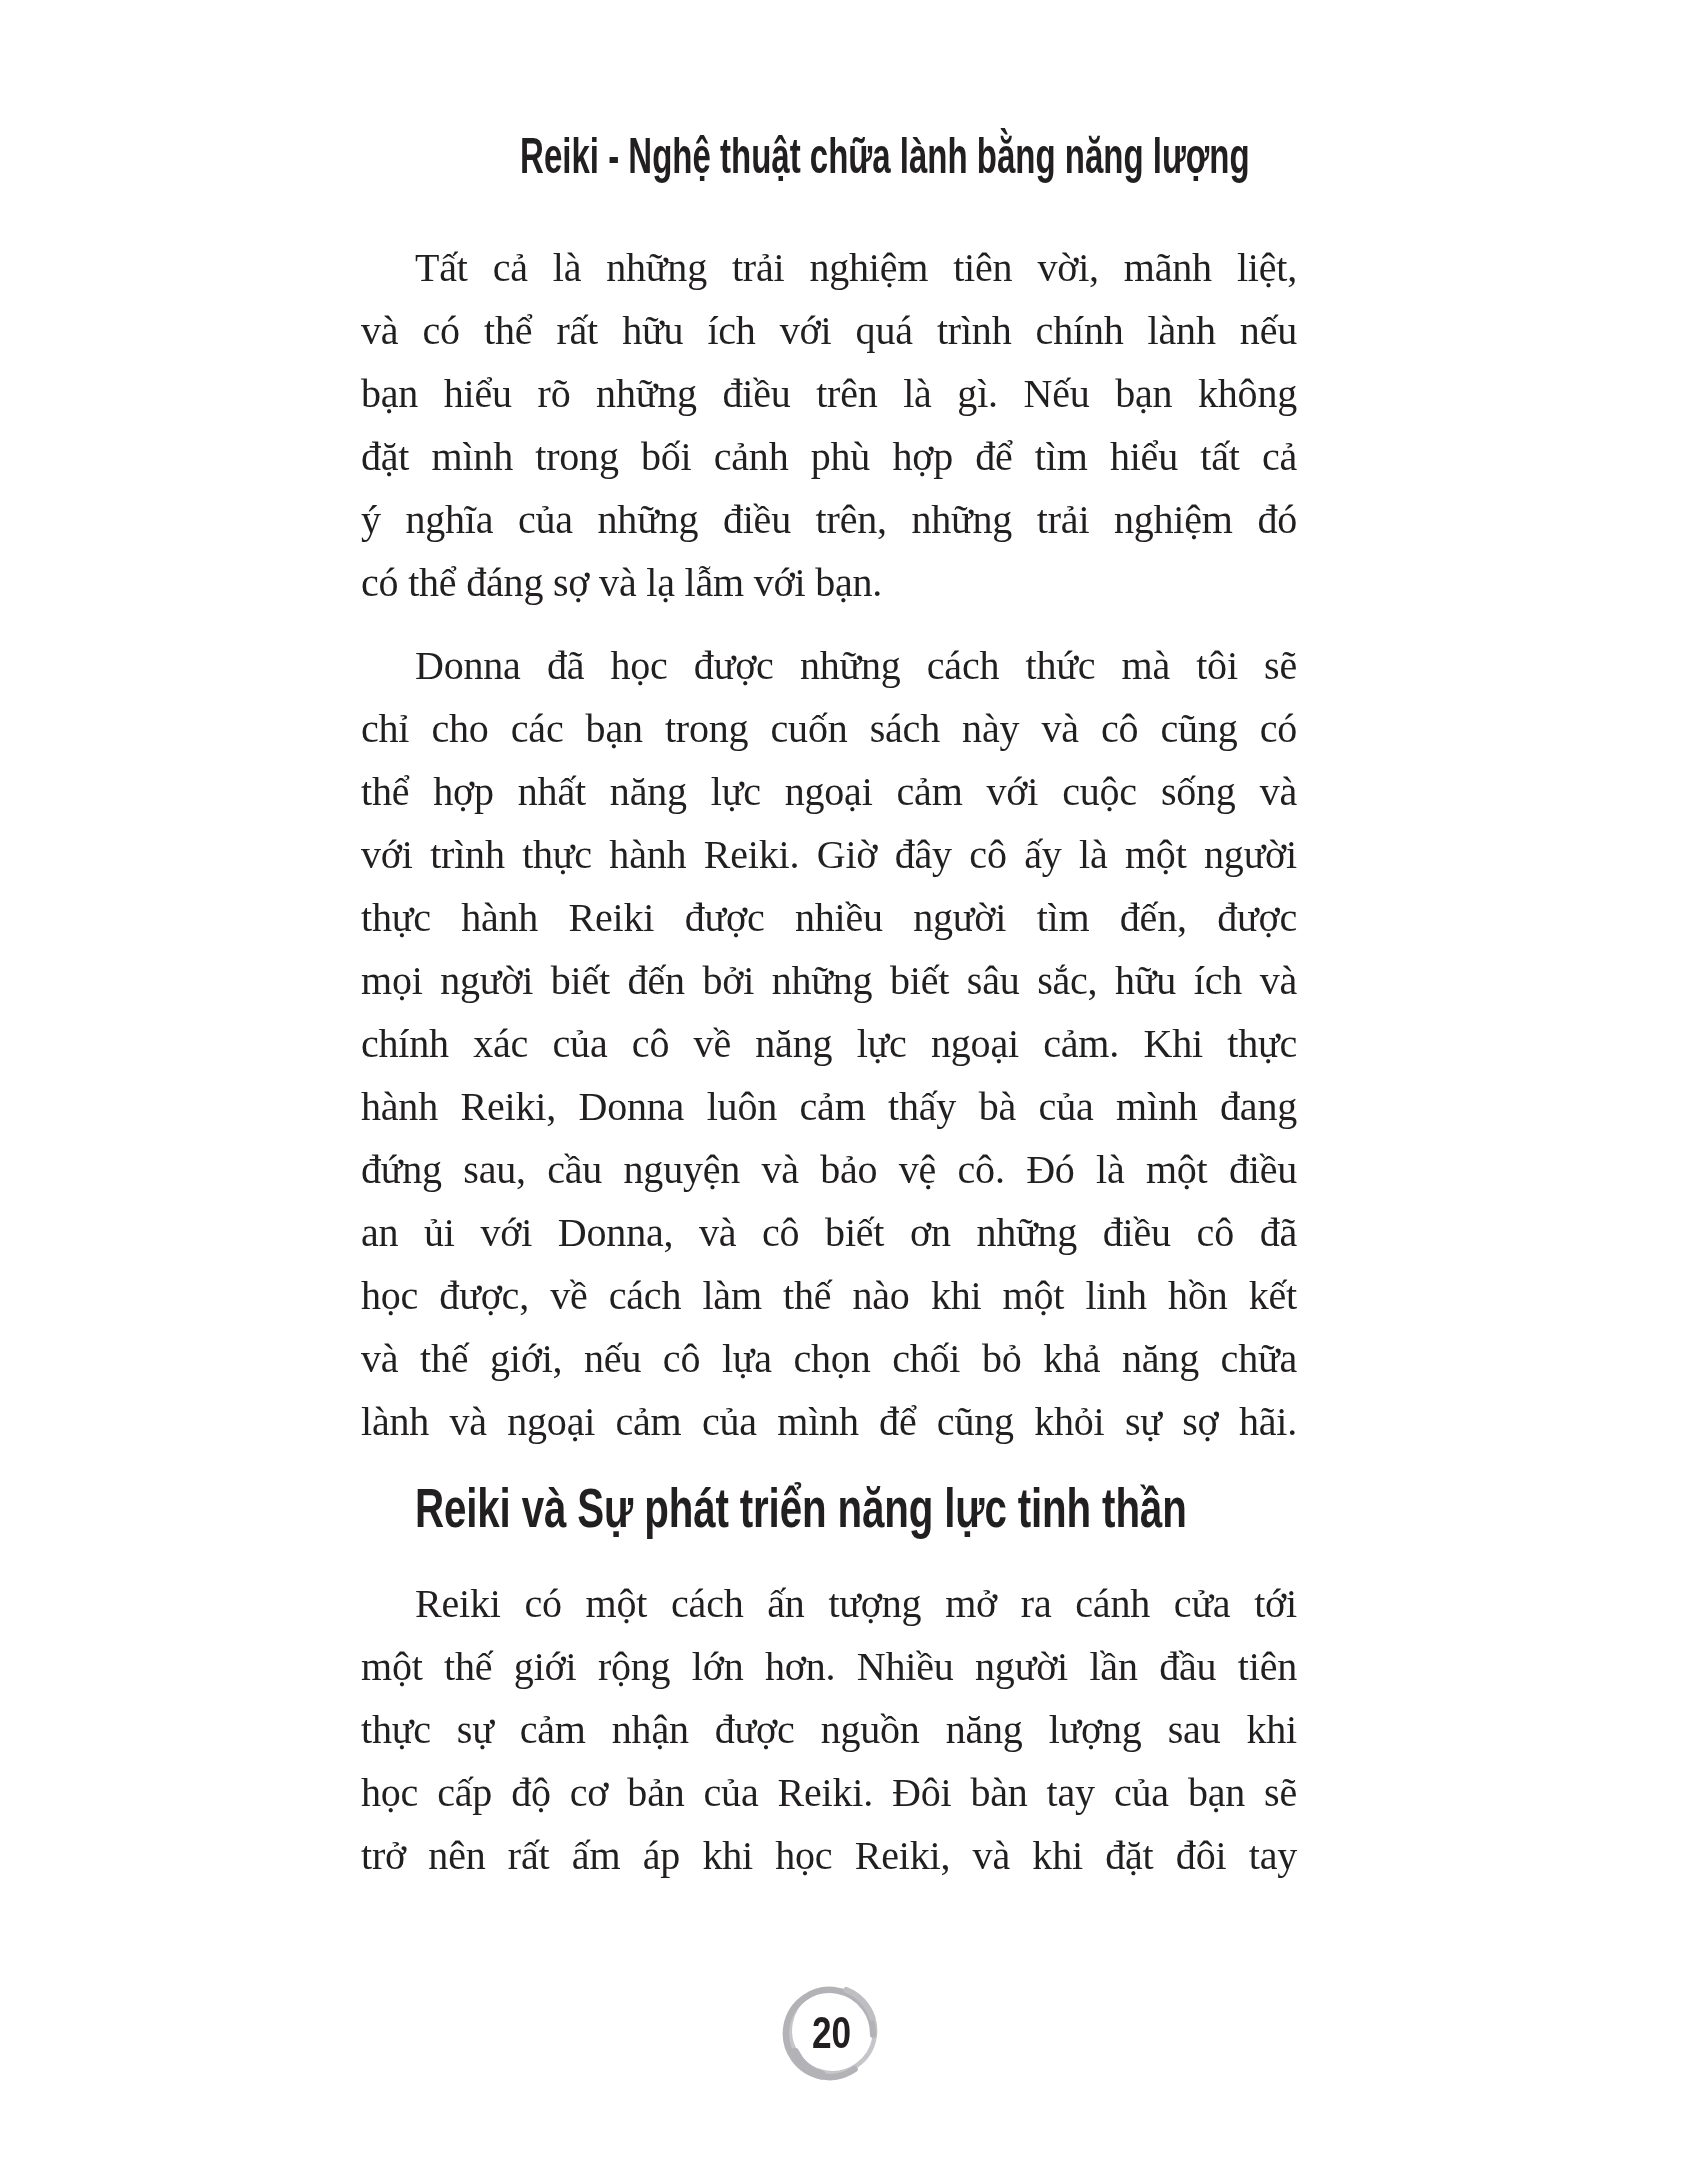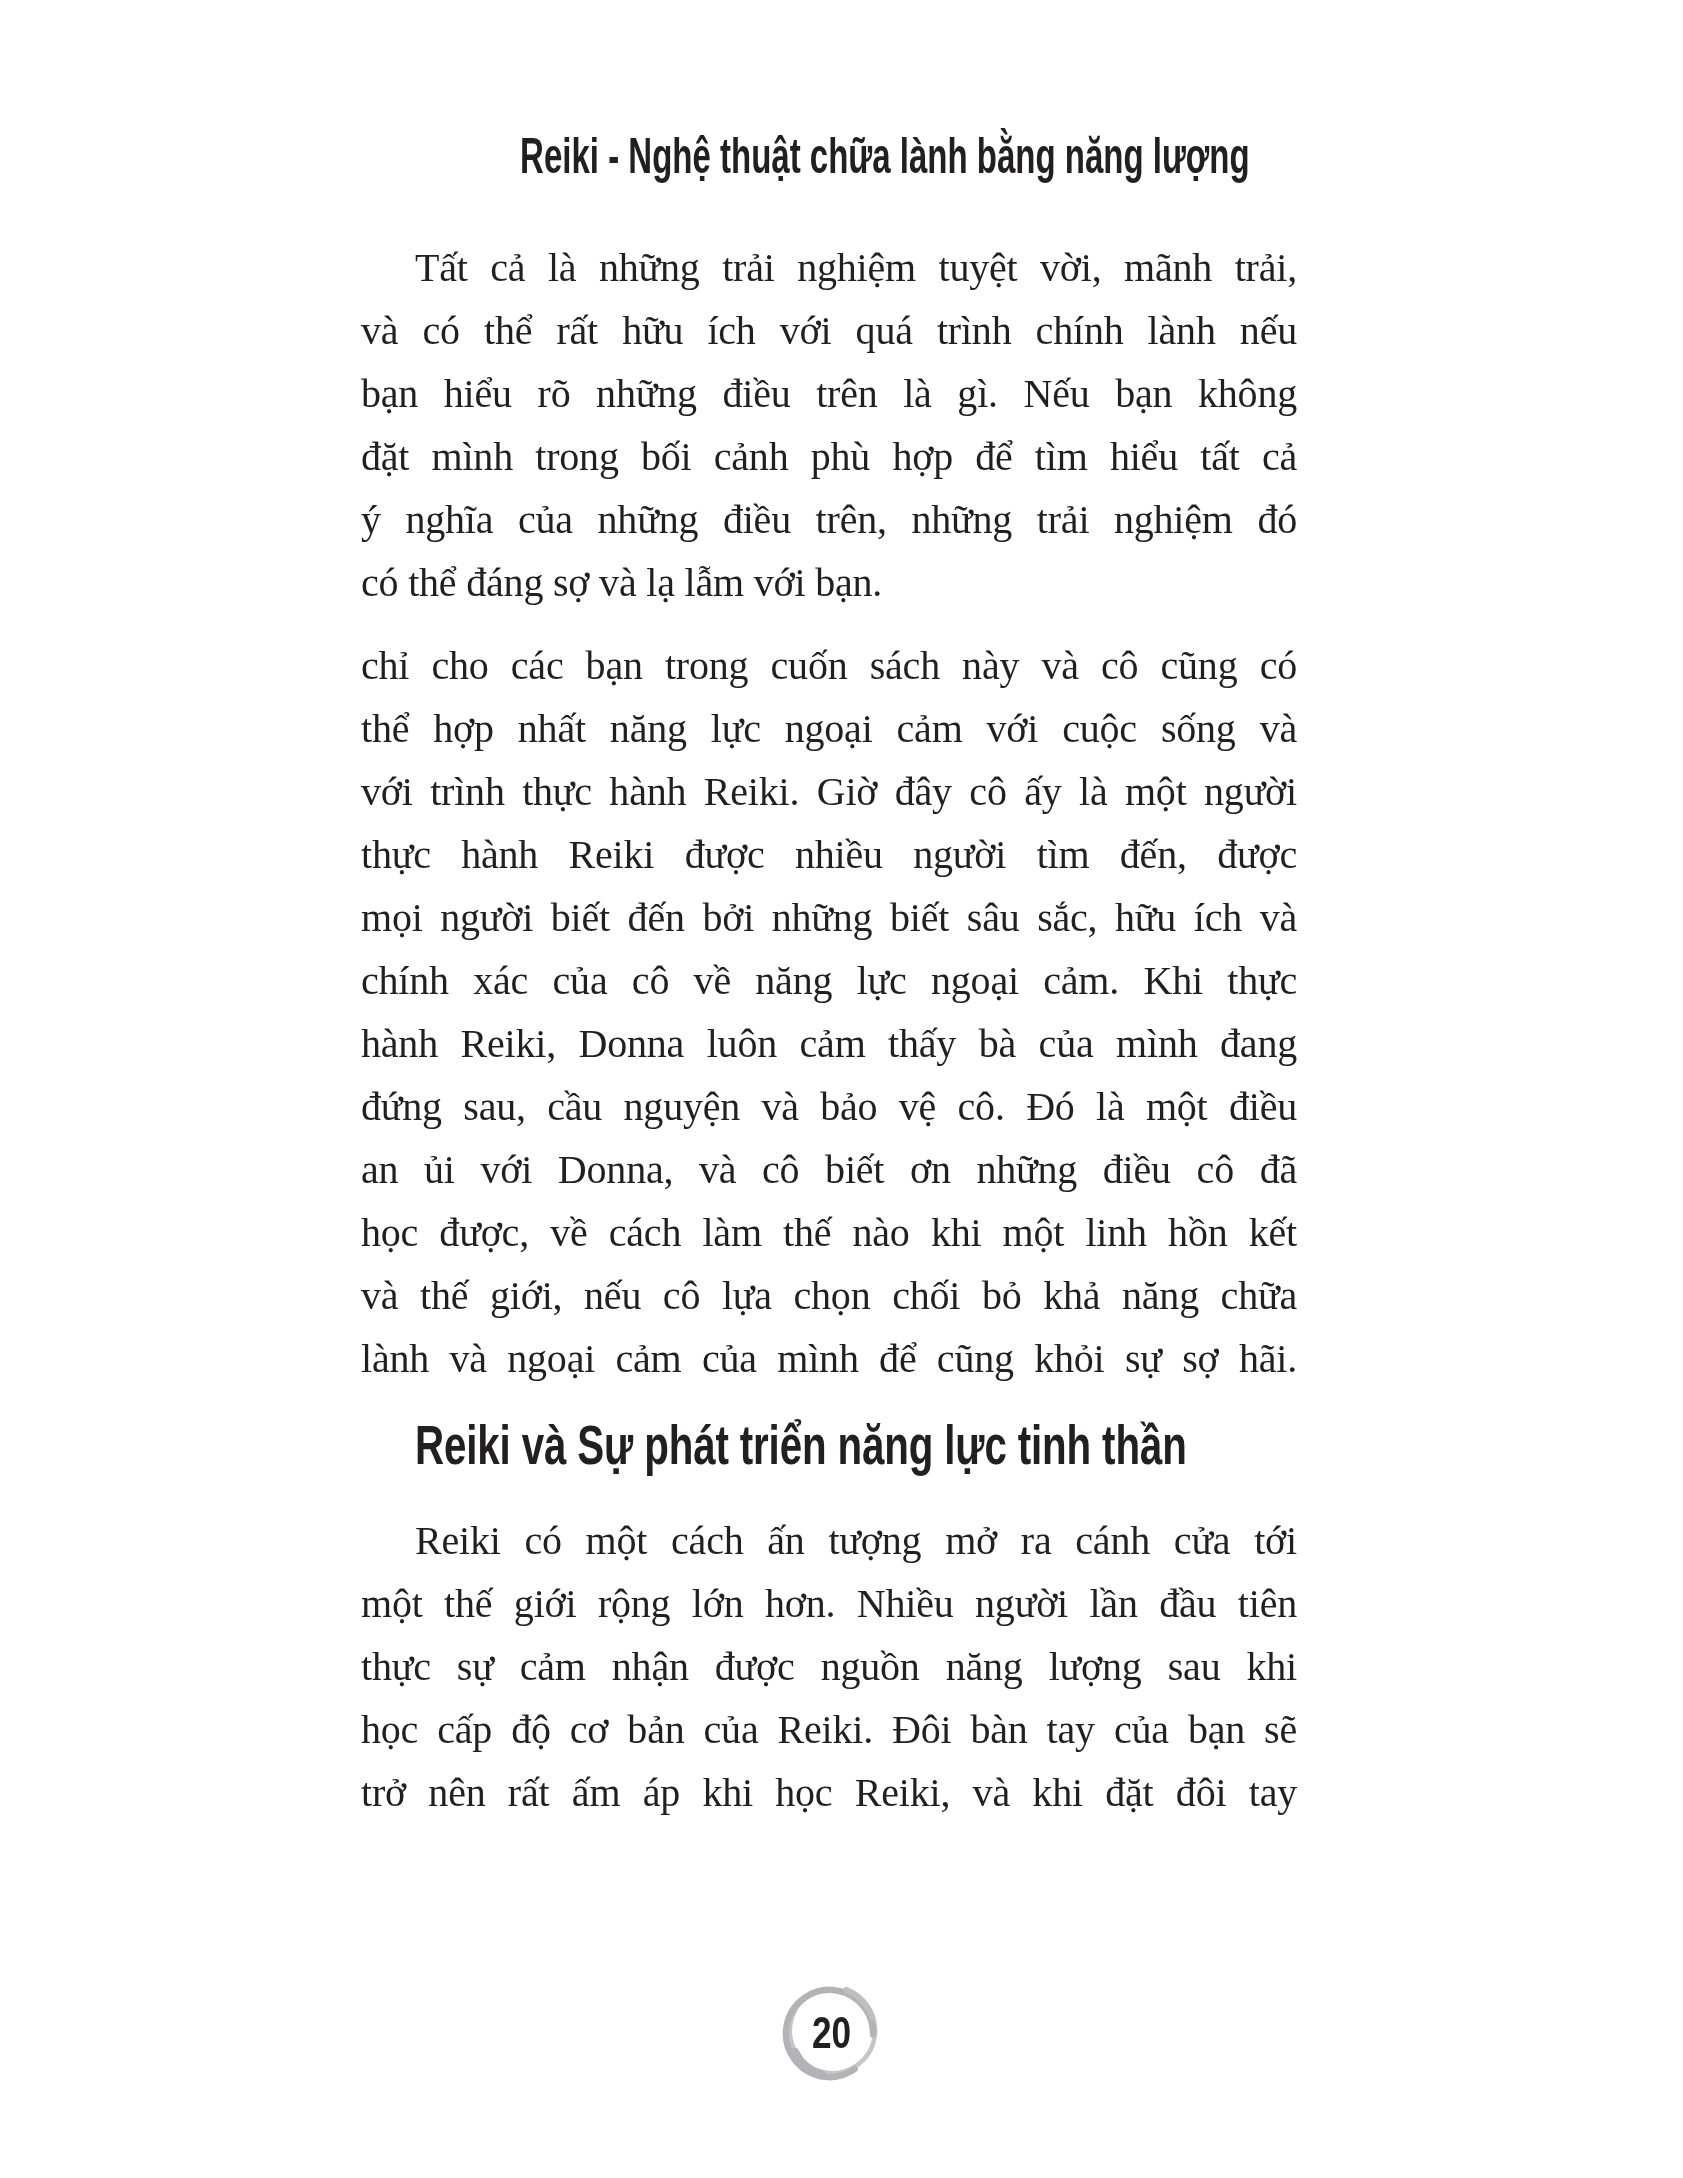--- a/index.html
+++ b/index.html
@@ -89,28 +89,29 @@
 </style>
 </head>
 <body>
 
 <div class="page">
 
   <div class="running-header">Reiki - Nghệ thuật chữa lành bằng năng lượng</div>
 
   <main class="body-col" id="body-col">
       <div class="para">
-        <div class="line indent">Tất cả là những trải nghiệm tuyệt vời, mãnh trải,</div>
+        <div class="line indent">Tất cả là những trải nghiệm tiên vời, mãnh liệt,</div>
         <div class="line">và có thể rất hữu ích với quá trình chính lành nếu</div>
         <div class="line">bạn hiểu rõ những điều trên là gì. Nếu bạn không</div>
         <div class="line">đặt mình trong bối cảnh phù hợp để tìm hiểu tất cả</div>
         <div class="line">ý nghĩa của những điều trên, những trải nghiệm đó</div>
         <div class="line no-stretch">có thể đáng sợ và lạ lẫm với bạn.</div>
       </div>
       <div class="para">
+        <div class="line indent">Donna đã học được những cách thức mà tôi sẽ</div>
         <div class="line">chỉ cho các bạn trong cuốn sách này và cô cũng có</div>
         <div class="line">thể hợp nhất năng lực ngoại cảm với cuộc sống và</div>
         <div class="line">với trình thực hành Reiki. Giờ đây cô ấy là một người</div>
         <div class="line">thực hành Reiki được nhiều người tìm đến, được</div>
         <div class="line">mọi người biết đến bởi những biết sâu sắc, hữu ích và</div>
         <div class="line">chính xác của cô về năng lực ngoại cảm. Khi thực</div>
         <div class="line">hành Reiki, Donna luôn cảm thấy bà của mình đang</div>
         <div class="line">đứng sau, cầu nguyện và bảo vệ cô. Đó là một điều</div>
         <div class="line">an ủi với Donna, và cô biết ơn những điều cô đã</div>
         <div class="line">học được, về cách làm thế nào khi một linh hồn kết</div>

